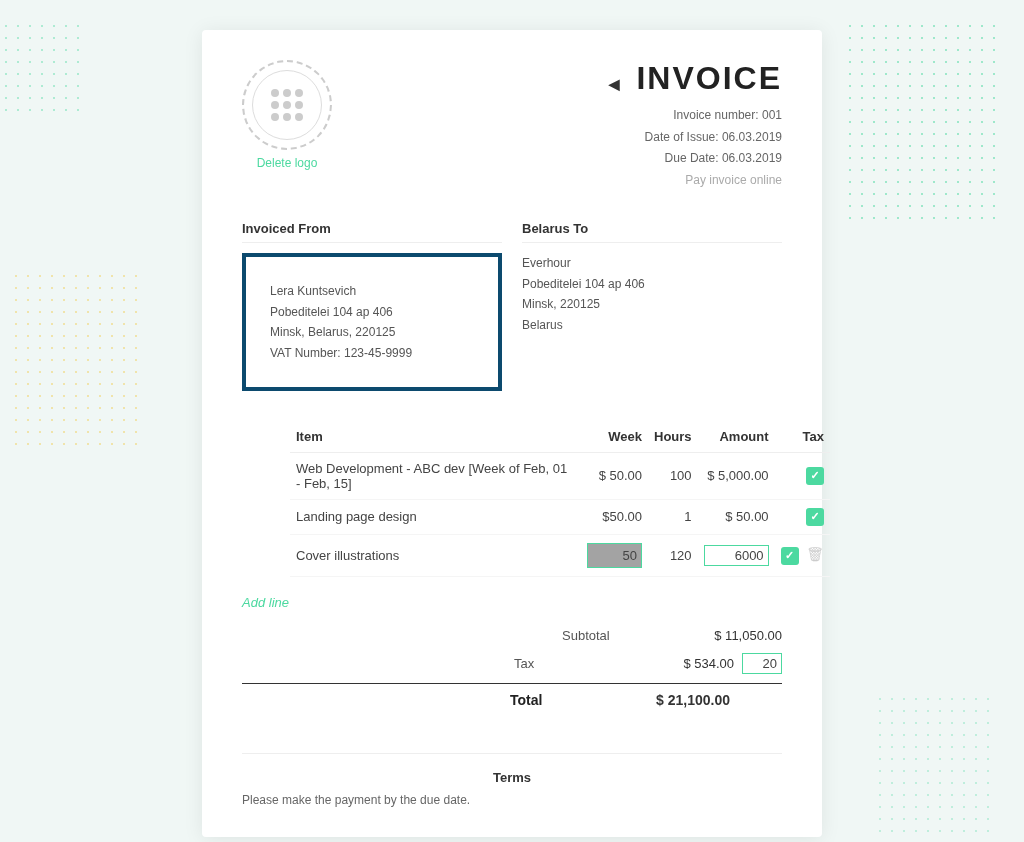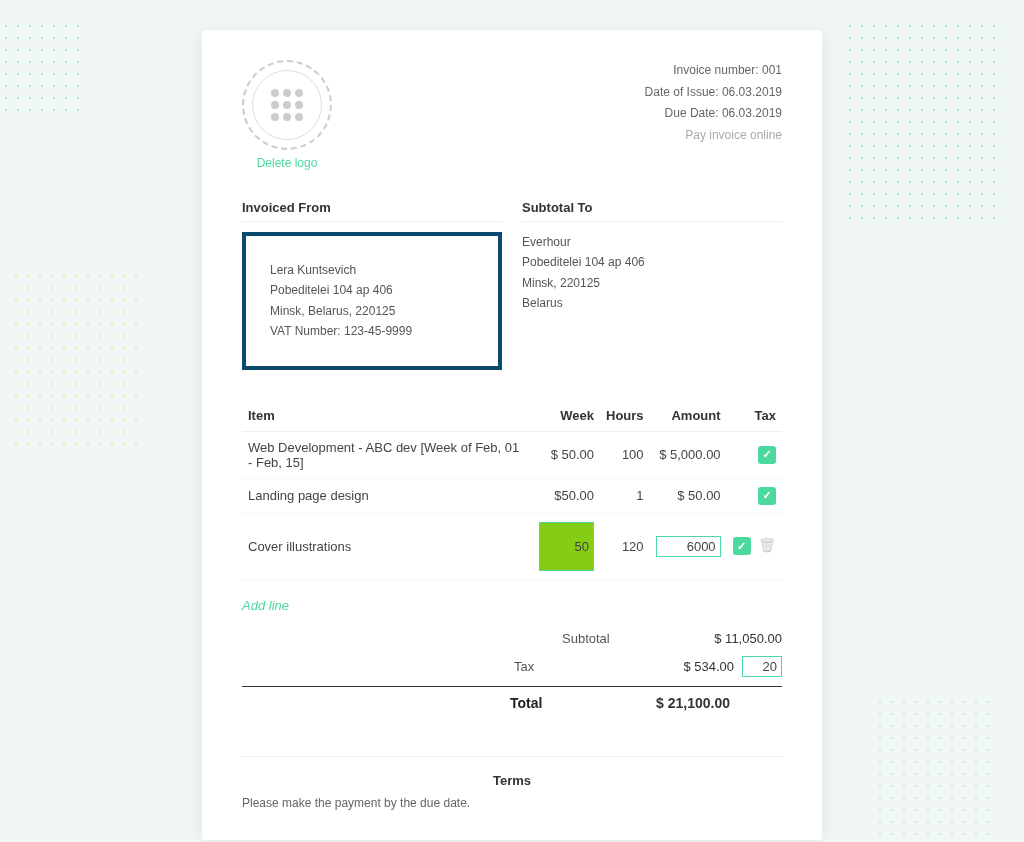--- a/index.html
+++ b/index.html
@@ -184,20 +184,21 @@
       font-size: 12px;
       color: #555;
       line-height: 1.7;
     }
 
     
     .invoice-table {
       width: 100%;
       border-collapse: collapse;
       margin-bottom: 10px;
+      margin-left: 48px;
     }
 
     .invoice-table th {
       text-align: right;
       font-size: 13px;
       font-weight: 600;
       color: #333;
       padding: 8px 6px;
       border-bottom: 1px solid #eee;
     }
@@ -219,22 +220,22 @@
       text-align: left;
     }
 
     .rate-input-active {
       border: 1px solid #4cd9a0;
       outline: none;
       text-align: right;
       font-size: 13px;
       color: #444;
       width: 55px;
-      padding: 16px 4px;
-      background: #84cc16;
+      padding: 4px 4px;
+      background: #a3a3a3;
     }
 
     .amount-input-active {
       border: 1px solid #4cd9a0;
       outline: none;
       text-align: right;
       font-size: 13px;
       color: #444;
       width: 65px;
       padding: 2px 4px;
@@ -428,20 +429,24 @@
             <div class="logo-dot"></div>
             <div class="logo-dot"></div>
             <div class="logo-dot"></div>
           </div>
         </div>
       </div>
       <a class="delete-logo-link">Delete logo</a>
     </div>
 
     <div class="invoice-title-area">
+      <div class="invoice-title">
+        <span class="cursor-arrow">◀</span>
+        <span>INVOICE</span>
+      </div>
       <div class="invoice-meta">
         <div>
           <span>Invoice number:</span>
           <span>001</span>
         </div>
         <div>
           <span>Date of Issue:</span>
           <span>06.03.2019</span>
         </div>
         <div>
@@ -461,21 +466,21 @@
       <h3 class="section-header-border">Invoiced From</h3>
       <div class="address-editable">
         <p>Lera Kuntsevich</p>
         <p>Pobeditelei 104 ap 406</p>
         <p>Minsk, Belarus, 220125</p>
         <p>VAT Number: 123-45-9999</p>
       </div>
     </div>
 
     <div class="address-block">
-      <h3 class="section-header-border">Subtotal To</h3>
+      <h3 class="section-header-border">Belarus To</h3>
       <div>
         <p>Everhour</p>
         <p>Pobeditelei 104 ap 406</p>
         <p>Minsk, 220125</p>
         <p>Belarus</p>
       </div>
     </div>
   </div>
 
   

